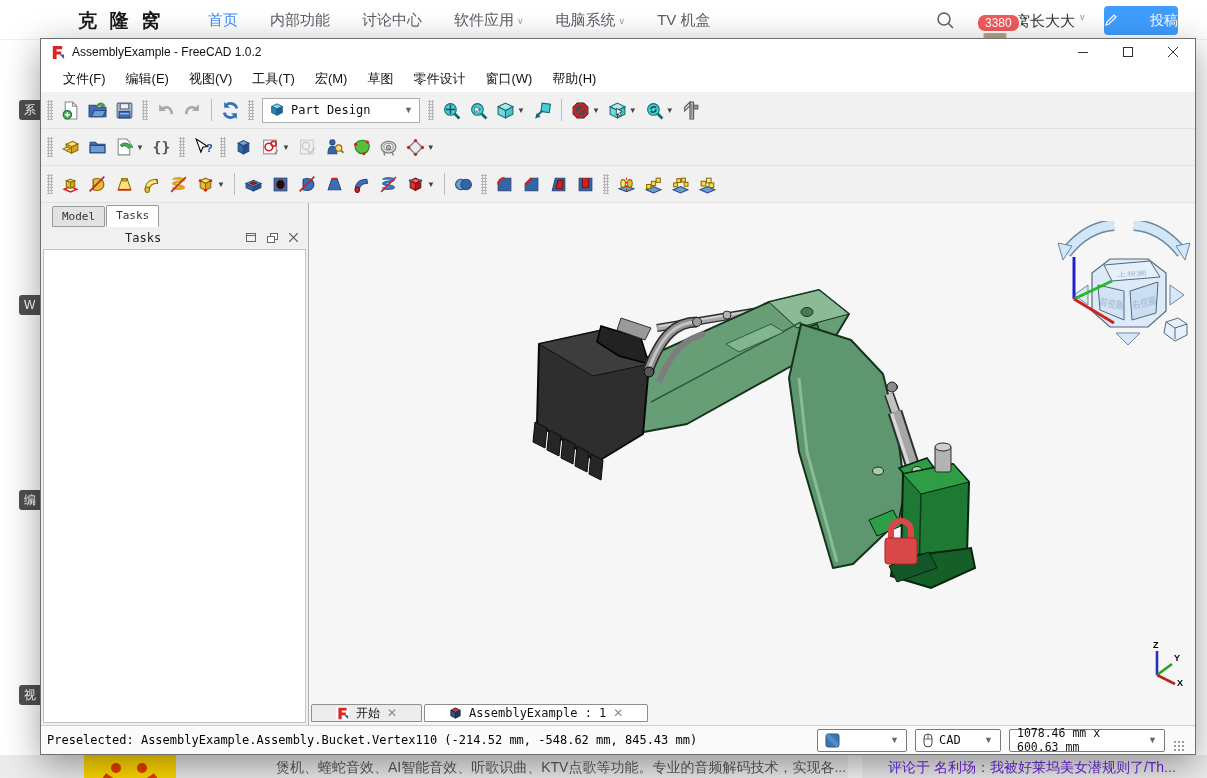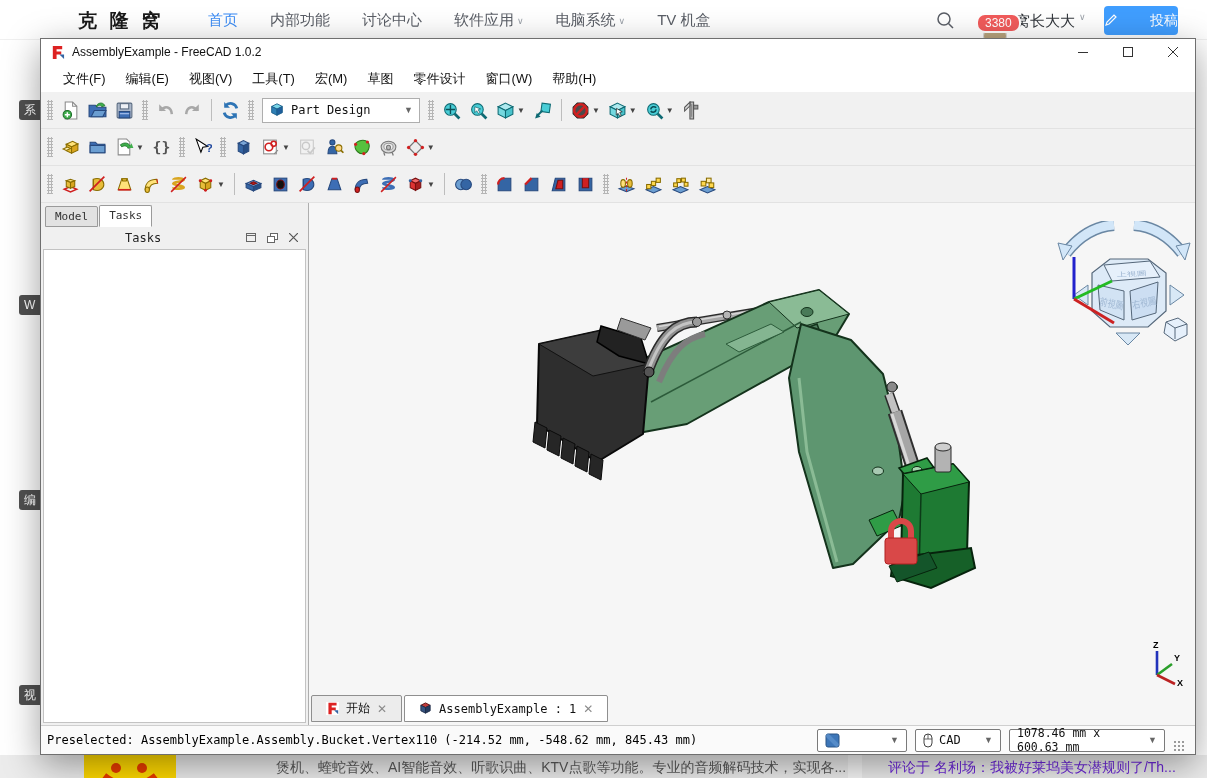--- a/index.html
+++ b/index.html
@@ -53,36 +53,36 @@
   .tbb{height:27px;display:flex;align-items:center;justify-content:center;padding:0 4px;flex:none}
   .dd{font-size:8px;color:#444;margin-left:2px}
   .disabled{opacity:.45;filter:grayscale(1)}
   .wbcombo{display:flex;align-items:center;gap:6px;background:#fff;border:1px solid #aeaeae;
     height:25px;width:158px;padding:0 6px;margin:13px 4px;font-size:12px;flex:none}
   .wb-arrow{margin-left:auto;color:#666;font-size:9px}
 
   .fc-main{flex:1;display:flex;min-height:0}
   .fc-left{width:268px;flex:none;background:#f0f0f0;display:flex;flex-direction:column;
     border-right:1px solid #aeaeae}
-  .panel-tabs{height:24px;display:flex;align-items:flex-end;padding-left:4px;font-size:11px;flex:none}
+  .panel-tabs{height:24px;display:flex;align-items:flex-end;padding-left:11px;font-size:11px;flex:none}
   .panel-tab{padding:3px 9px 3px;border:1px solid #9a9a9a;background:#e2e2e2;color:#333;
     border-radius:2px 2px 0 0;margin-right:1px}
   .panel-tab.active{background:#fff;border-bottom:1px solid #fff;padding-bottom:4px}
   .tasks-header{height:21px;display:flex;align-items:center;font-size:12px;color:#222;flex:none}
   .tasks-title{margin-left:84px}
   .tasks-btns{margin-left:auto;margin-right:10px;display:flex;gap:11px;align-items:center}
   .tasks-body{flex:1;background:#fff;border:1px solid #c3c3c3;margin:1px 2px 2px 2px}
 
   .fc-viewport{flex:1;position:relative;background:#f6f6f6;overflow:hidden}
   .nav-cube{position:absolute;left:745px;top:18px}
   .axis-ind{position:absolute;right:12px;bottom:38px}
   .model{position:absolute;left:192px;top:79px}
 
   .doc-tabs{position:absolute;left:2px;bottom:3px;display:flex;gap:2px}
-  .dtab{display:flex;align-items:center;gap:7px;height:27px;padding:0 14px;border:1px solid #8f8f8f;
+  .dtab{display:flex;align-items:center;gap:7px;height:18px;padding:0 24px;border:1px solid #8f8f8f;
     background:#ececec;font-size:12px;border-radius:2px 2px 0 0}
   .dtab.active{background:#fff}
   .dtab-x{color:#8a8a8a;font-size:12px}
 
   .fc-statusbar{height:29px;flex:none;border-top:1px solid #cfcfcf;background:#fafafa;
     display:flex;align-items:center;padding:0 6px}
   .status-msg{font-size:12px;color:#000;white-space:nowrap}
   .status-right{margin-left:auto;display:flex;align-items:center;gap:8px;margin-right:4px}
   .scombo{display:flex;align-items:center;gap:6px;background:#fff;border:1px solid #7a7a7a;
     border-radius:2px;height:23px;padding:0 7px;font-size:12px}

